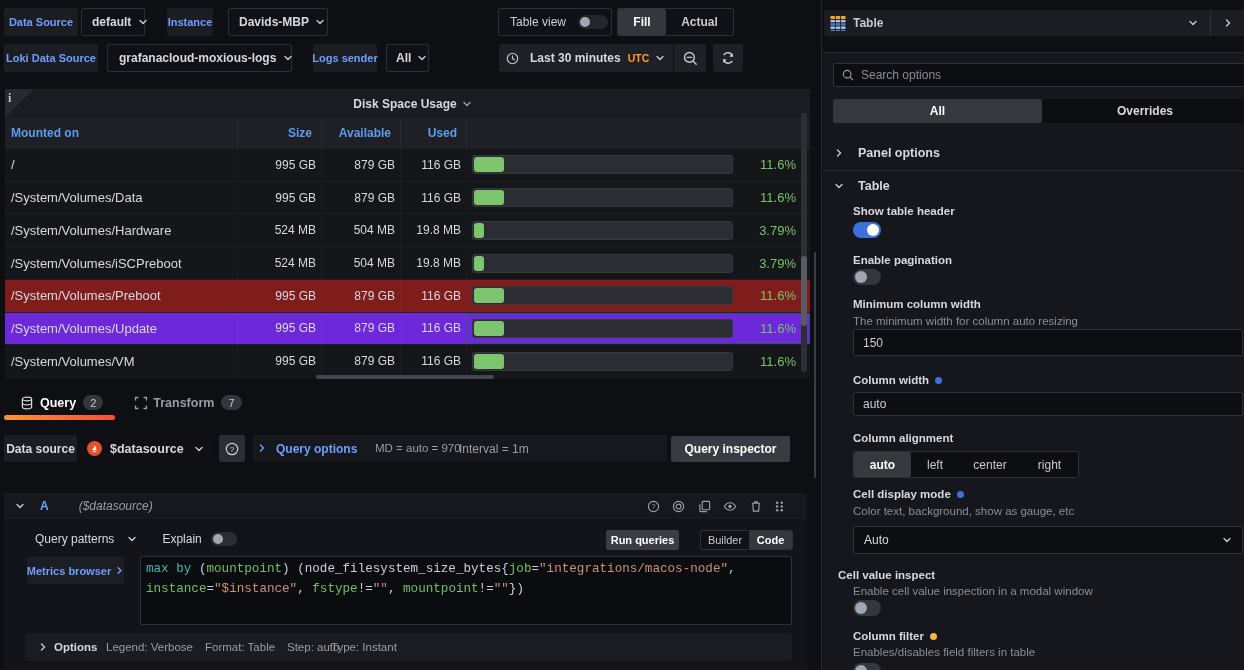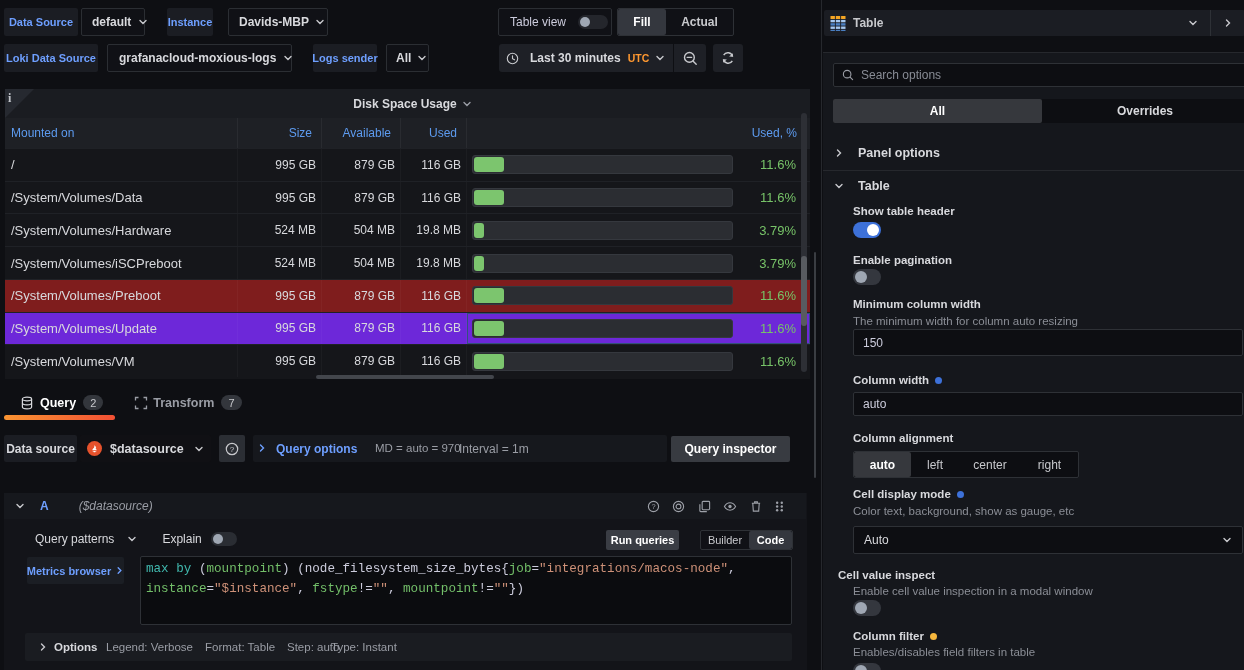--- a/index.html
+++ b/index.html
@@ -83,26 +83,25 @@
     <div class="abs flex" style="left:0;top:0;width:100%;height:29px;justify-content:center;background:#1a1c21;padding-left:10px">
       <span style="font-weight:bold;color:#d8d9dd">Disk Space Usage</span>
       <svg style="margin-left:5px" width="10" height="10" viewBox="0 0 10 10">
           <path d="M2 3.5 L5 6.5 L8 3.5" fill="none" stroke="#9a9da5" stroke-width="1.4" stroke-linecap="round"></path>
         </svg>
     </div>
 
     <div class="abs" style="left:0;top:0;width:0;height:0;border-top:29px solid #262930;border-right:29px solid transparent"></div>
     <div class="abs" style="left:3px;top:2px;font-size:12px;color:#c0c3c9;font-family:'Liberation Serif',serif;font-weight:bold">i</div>
 
-    <div class="abs flex" style="left:0;top:29px;width:805px;height:30px;background:#1e2025;color:#5d9bf0;font-weight:normal">
+    <div class="abs flex" style="left:0;top:29px;width:805px;height:30px;background:#1e2025;color:#5d9bf0;font-weight:bold">
       <div style="width:233px;padding-left:6px;border-right:1px solid rgba(255,255,255,.05);height:100%;display:flex;align-items:center">Mounted on</div>
       <div style="width:84px;padding-right:9px;border-right:1px solid rgba(255,255,255,.05);height:100%;display:flex;align-items:center;justify-content:flex-end">Size</div>
       <div style="width:79px;padding-right:9px;border-right:1px solid rgba(255,255,255,.05);height:100%;display:flex;align-items:center;justify-content:flex-end">Available</div>
       <div style="width:66px;padding-right:9px;border-right:1px solid rgba(255,255,255,.05);height:100%;display:flex;align-items:center;justify-content:flex-end">Used</div>
-      <div style="flex:1;padding-right:13px;height:100%;display:flex;align-items:center;justify-content:flex-end">Used, %</div>
     </div>
     <div id="rows" class="abs" style="left:0;top:59px;width:805px">
         <div style="display:flex;height:32.72px;align-items:center;border-top:1px solid #1f2126;background:#15161a">
   <div style="flex:0 0 233px;padding-left:6px;color:#d8d9dd;font-size:13px;border-right:1px solid rgba(255,255,255,.03);height:100%;display:flex;align-items:center">/</div>
   <div style="flex:0 0 84px;justify-content:flex-end;padding-right:5px;color:#d8d9dd;border-right:1px solid rgba(255,255,255,.03);height:100%;display:flex;align-items:center">995 GB</div>
   <div style="flex:0 0 79px;justify-content:flex-end;padding-right:5px;color:#d8d9dd;border-right:1px solid rgba(255,255,255,.03);height:100%;display:flex;align-items:center">879 GB</div>
   <div style="flex:0 0 66px;justify-content:flex-end;padding-right:5px;color:#d8d9dd;border-right:1px solid rgba(255,255,255,.03);height:100%;display:flex;align-items:center">116 GB</div>
   <div style="flex:1;display:flex;align-items:center;height:100%;position:relative;">
     <div style="margin-left:5px;width:261px;height:19px;background:#2b2d32;border:1px solid #35383e;border-radius:3px;position:relative">
       <div style="position:absolute;left:1px;top:1px;bottom:1px;width:30px;background:#7cc56e;border-radius:3px"></div>

